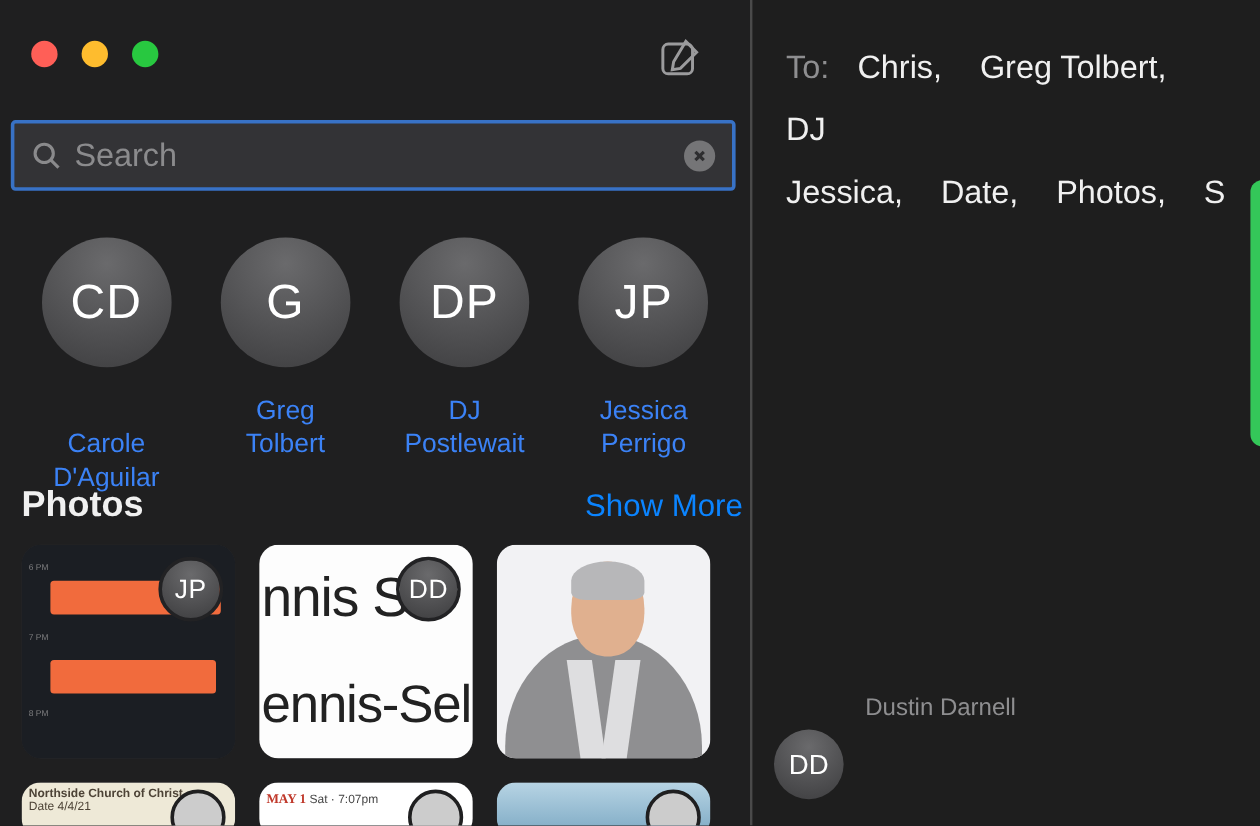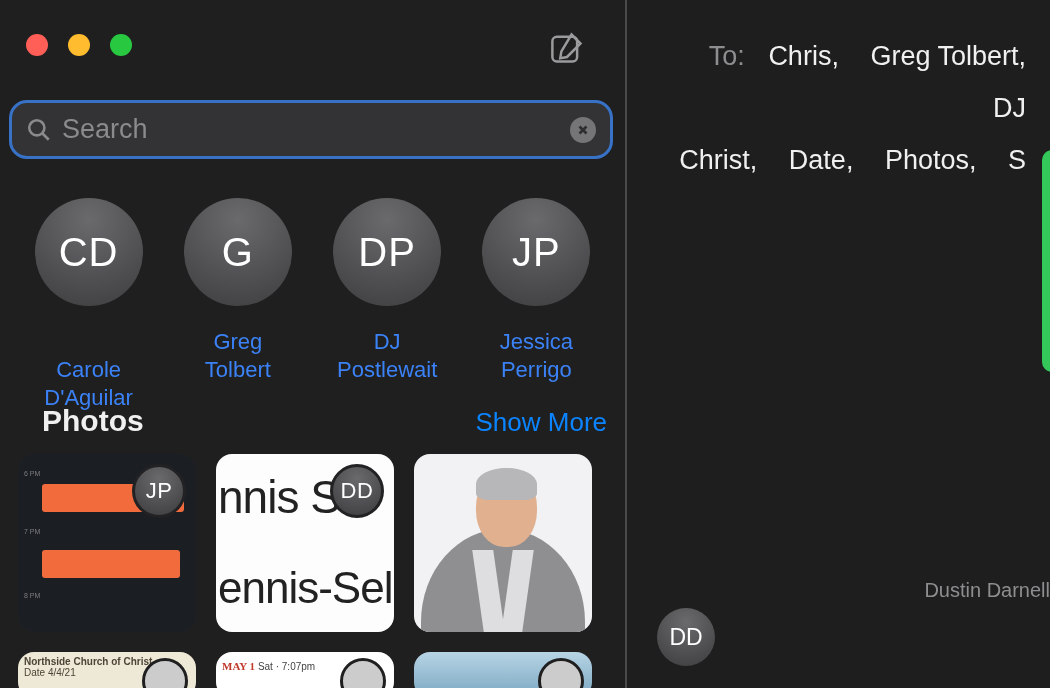--- a/index.html
+++ b/index.html
@@ -1,49 +1,49 @@
 <!DOCTYPE html>
 <html><head>
 <meta charset="utf-8">
 <style>
   * { box-sizing: border-box; margin: 0; padding: 0; }
   html, body { width: 1050px; height: 688px; overflow: hidden; font-family: -apple-system, "Helvetica Neue", Arial, sans-serif; background:#1f1f21; color:#e7e7e9; }
   .app { display:flex; width:1050px; height:688px; }
   .left-pane { width:625px; height:100%; background:#1f1f20; position:relative; }
-  .right-pane { flex:1; height:100%; background:#1e1e1e; border-left:2px solid #4a4a4a; position:relative; overflow:hidden;text-align:right; }
+  .right-pane { flex:1; height:100%; background:#1e1e1e; border-left:2px solid #4a4a4a; position:relative; overflow:hidden; }
 
   
   .traffic-lights { position:absolute; top:34px; left:26px; display:flex; gap:20px; }
   .tl { width:22px; height:22px; border-radius:50%; }
   .tl-close { background:#ff5f57; }
   .tl-min { background:#febc2e; }
   .tl-max { background:#28c840; }
 
   
   .compose { position:absolute; top:30px; right:40px; width:36px; height:36px; }
   .compose svg { stroke:#9b9b9d; fill:none; stroke-width:2.2; }
 
   
-  .search-wrap { position:absolute; top:100px; left:9px; right:12px; height:59px; border:3.5px solid #3872c6; border-radius:18px; background:#333336; display:flex; align-items:center; padding:16px 14px; }
+  .search-wrap { position:absolute; top:100px; left:9px; right:12px; height:59px; border:3.5px solid #3872c6; border-radius:4px; background:#333336; display:flex; align-items:center; padding:16px 14px; }
   .search-wrap .mag { width:26px; height:26px; margin-right:10px; }
   .search-wrap .mag svg { stroke:#8a8a8c; fill:none; stroke-width:2.4; }
   .search-input { flex:1; background:transparent; border:none; outline:none; font-size:27px; color:#e7e7e9; }
   .search-input::placeholder { color:#8b8b8d; }
   .clear-btn { width:26px; height:26px; border-radius:50%; background:#757577; display:flex; align-items:center; justify-content:center; color:#2e2e30; font-size:17px; cursor:pointer; }
   .clear-btn svg { stroke:#2e2e30; stroke-width:3; }
 
   
   .people-row { position:absolute; top:198px; left:14px; right:14px; display:flex; justify-content:space-between; }
   .person { width:150px; text-align:center; }
   .avatar { width:108px; height:108px; border-radius:50%; background:radial-gradient(circle at 50% 20%, #6a6a6c, #3d3d3f); display:flex; align-items:center; justify-content:center; margin:0 auto 22px; }
   .avatar span { font-size:40px; font-weight:500; color:#fff; letter-spacing:1px; }
   .pname { font-size:22px; line-height:28px; font-weight:400; color:#3b82f6; }
 
   
-  .photos-header { position:absolute; top:404px; left:18px; right:18px; display:flex; justify-content:space-between; align-items:baseline;margin-left:24px; }
+  .photos-header { position:absolute; top:404px; left:18px; right:6px; display:flex; justify-content:space-between; align-items:baseline; }
   .photos-header .title { font-size:30px; font-weight:700; color:#f0f0f0; }
   .photos-header .showmore { font-size:26px; color:#0b84ff; cursor:pointer; }
 
   
   .photo-grid { position:absolute; top:454px; left:18px; right:18px; display:grid; grid-template-columns:repeat(3, 178px); gap:20px; }
   .photo-tile { width:178px; height:178px; border-radius:16px; position:relative; overflow:hidden; background:#2d2d2f; }
   .photo-tile.short { height:46px; }
   .photo-badge { position:absolute; top:10px; right:10px; width:54px; height:54px; border-radius:50%; background:radial-gradient(circle at 50% 25%, #6a6a6c, #3c3c3e); border:3px solid #222224; color:#fff; font-size:22px; display:flex; align-items:center; justify-content:center; letter-spacing:0.5px; z-index:3; }
 
   
@@ -69,21 +69,21 @@
   .to-row { position:absolute; top:30px; left:28px; right:0; font-size:27px; color:#f0f0f0; line-height:52px; }
   .to-label { color:#8e8e90; margin-right:16px; }
   .to-name { margin-right:24px; white-space:nowrap; }
   .to-row .row2 { margin-top:0px; }
   .to-overflow { display:inline; }
   
   
   .sent-bubble { position:absolute; right:-2px; top:150px; width:10px; height:222px; background:#34c759; border-top-left-radius:28px; border-bottom-left-radius:28px; }
 
   
-  .incoming { position:absolute; left:30px; right:0; bottom:22px; }
+  .incoming { position:absolute; left:18px; right:0; bottom:22px; }
   .sender { font-size:20px; color:#8e8e90; margin-left:76px; margin-bottom:6px; }
   .msgline { display:flex; align-items:center; gap:16px; }
   .msg-avatar { width:58px; height:58px; border-radius:50%; background:radial-gradient(circle at 50% 25%, #6a6a6c, #3c3c3e); color:#fff; font-size:23px; display:flex; align-items:center; justify-content:center; }
   .bubble { background:#3a3a3c; color:#f0f0f0; font-size:25px; padding:14px 22px; border-radius:26px; border-bottom-left-radius:8px; position:relative; }
 
   
   .tile4-inner { position:absolute; inset:0; background:#eee9d7; color:#4d4336; font-size:10px; padding:4px 6px; }
   .tile5-inner { position:absolute; inset:0; background:#fff; color:#444; font-size:10px; padding:8px 6px; }
   .tile6-inner { position:absolute; inset:0; background:linear-gradient(#b7d4e4,#7aa7c2); }
   .corner-avatar { position:absolute; right:8px; bottom:-6px; width:46px; height:46px; border-radius:50%; background:#ccc; border:3px solid #1f1f20; }
@@ -208,21 +208,21 @@
 
   <div class="right-pane">
     <div class="to-row">
       <span class="to-label">To:</span>
       <span class="to-overflow">
         <span class="to-name">Chris,</span>
         <span class="to-name">Greg Tolbert,</span>
         <span class="to-name">DJ</span>
       </span>
       <div class="row2">
-        <span class="to-name">Christ,</span>
+        <span class="to-name">Jessica,</span>
         <span class="to-name">Date,</span>
         <span class="to-name">Photos,</span>
         <span class="to-name">S</span>
       </div>
     </div>
 
     <div class="sent-bubble"></div>
 
     <div class="incoming">
       <div class="sender">Dustin Darnell</div>

